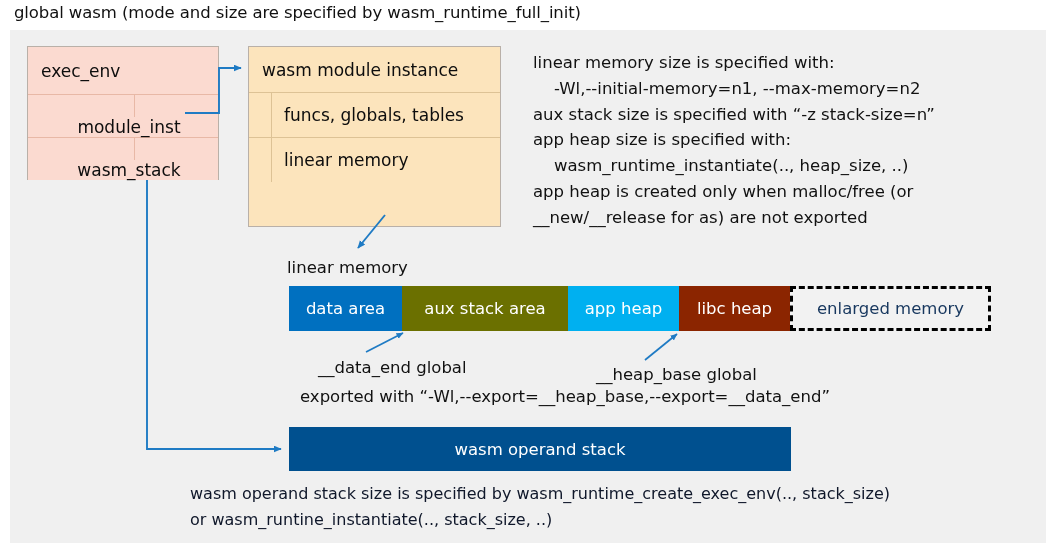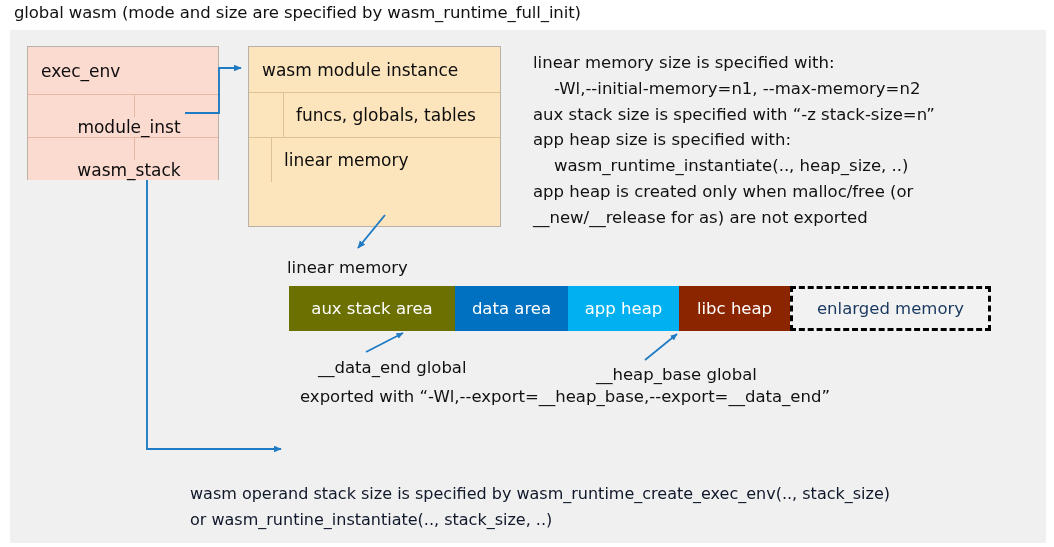--- a/index.html
+++ b/index.html
@@ -48,21 +48,21 @@
   #execEnv .r2{height:43px;}
   #execEnv .r3{height:43px;}
 
   
   #wmi{left:248px;top:46px;width:253px;height:181px;background:#fce4bc;}
   #wmi .srow{background:#fce4bc;}
   #wmi .srow .gutter{width:23px;border-right-color:#ddc295;}
   #wmi .srow.sub{border-top-color:#ddc295;}
   #wmi .head{height:45px;}
   #wmi .r2{height:45px;}
-  #wmi .r3{height:45px;padding-left:12px;}
+  #wmi .r3{height:45px;}
   #wmi .r4{height:45px;}
 
   
   #rightText{
     left:533px;top:50px;width:505px;
     font-size:16.5px;line-height:25.8px;color:#111111;
     white-space:pre;
   }
 
   
@@ -136,41 +136,44 @@
   <div class="abs" id="rightText">linear memory size is specified with:
     -Wl,--initial-memory=n1, --max-memory=n2
 aux stack size is specified with “-z stack-size=n”
 app heap size is specified with:
     wasm_runtime_instantiate(.., heap_size, ..)
 app heap is created only when malloc/free (or
 __new/__release for as) are not exported</div>
 
   <div class="abs" id="lmLabel">linear memory</div>
   <div class="abs" id="memBar">
+      <div class="seg" style="width: 113px; background: rgb(0, 112, 192);">
+        <span>data area</span>
+      </div>
       <div class="seg" style="width: 166px; background: rgb(107, 112, 0);">
         <span>aux stack area</span>
-      </div>
-      <div class="seg" style="width: 113px; background: rgb(0, 112, 192);">
-        <span>data area</span>
       </div>
       <div class="seg" style="width: 111px; background: rgb(0, 176, 240);">
         <span>app heap</span>
       </div>
       <div class="seg" style="width: 111px; background: rgb(139, 37, 0);">
         <span>libc heap</span>
       </div>
       <div class="seg dashed" style="width: 201px;">
         <span>enlarged memory</span>
       </div>
     </div>
 
   <div class="abs" id="capDataEnd">__data_end global</div>
   <div class="abs" id="capHeapBase">__heap_base global</div>
   <div class="abs" id="capExported">exported with “-Wl,--export=__heap_base,--export=__data_end”</div>
 
+  <div class="abs" id="opStack" style="background: rgb(0, 80, 143);">
+    <span>wasm operand stack</span>
+  </div>
 
   <div class="abs" id="bottomText">wasm operand stack size is specified by wasm_runtime_create_exec_env(.., stack_size)
 or wasm_runtine_instantiate(.., stack_size, ..)</div>
 
   <svg class="overlay">
     <defs>
       <marker id="ah" markerWidth="9" markerHeight="9" refX="7.2" refY="3.4" orient="auto" markerUnits="userSpaceOnUse">
         <path d="M0,0 L8,3.4 L0,6.8 Z" fill="#1f7bc4"></path>
       </marker>
       <marker id="ahs" markerWidth="8" markerHeight="8" refX="6.5" refY="3" orient="auto" markerUnits="userSpaceOnUse">

